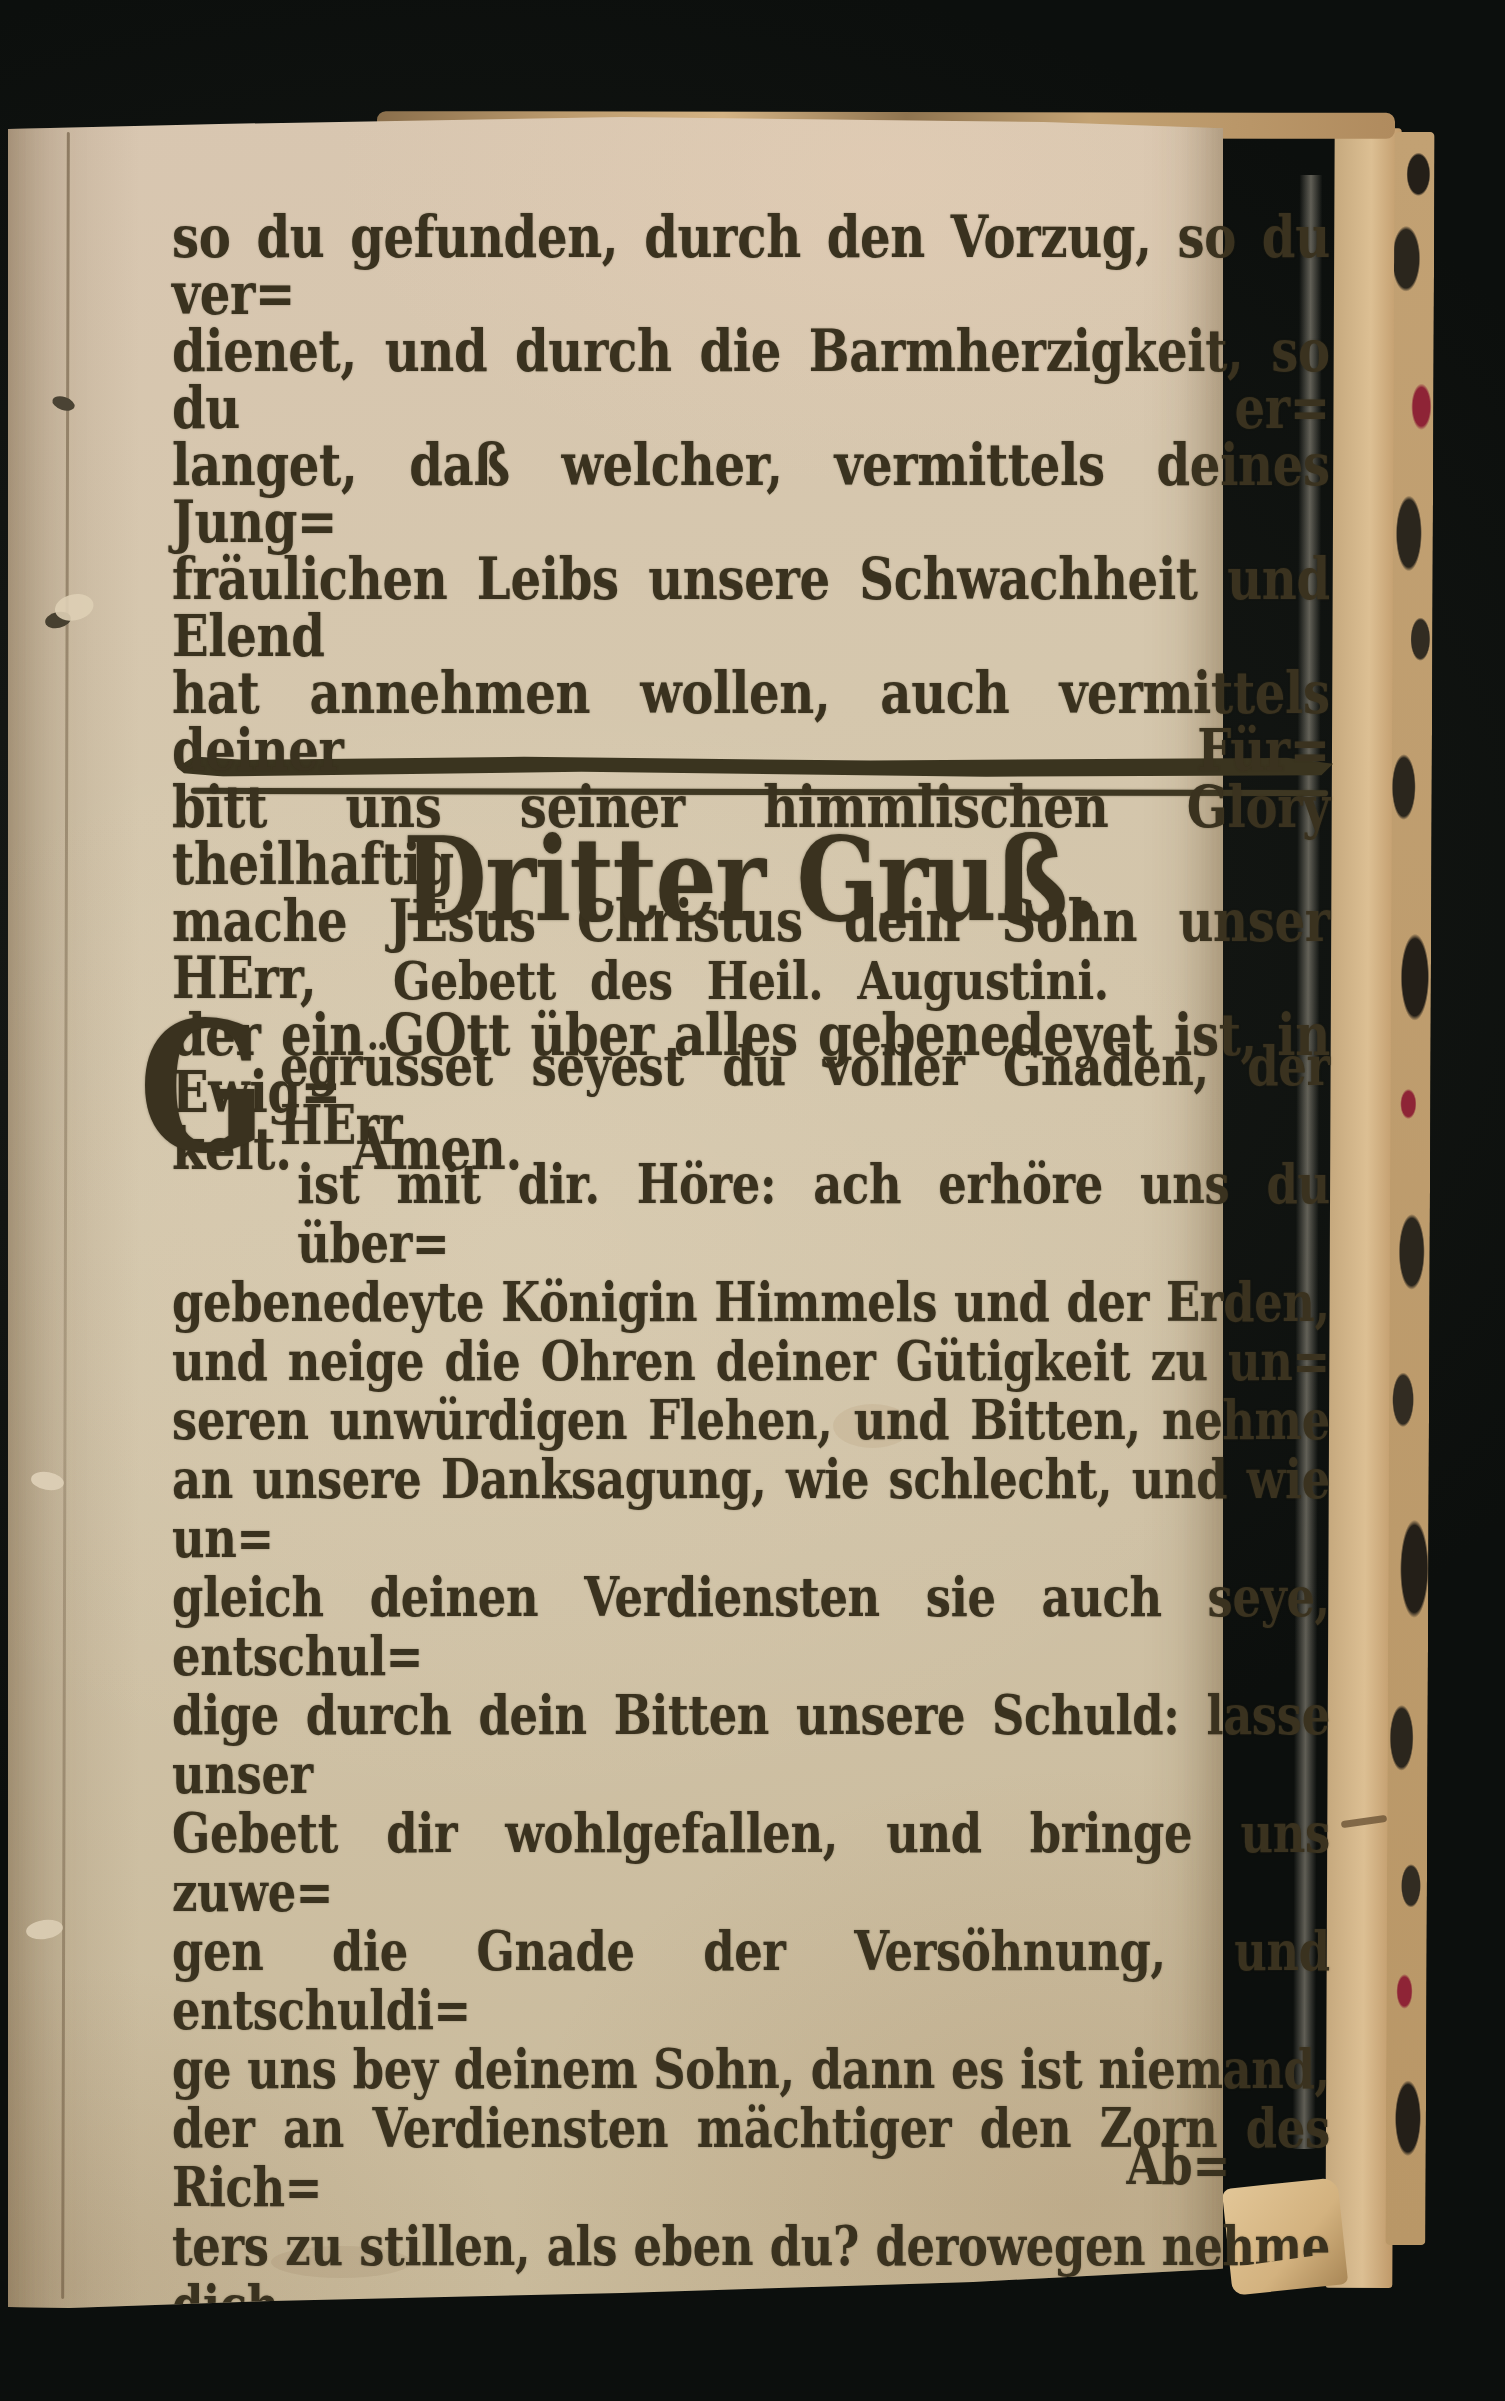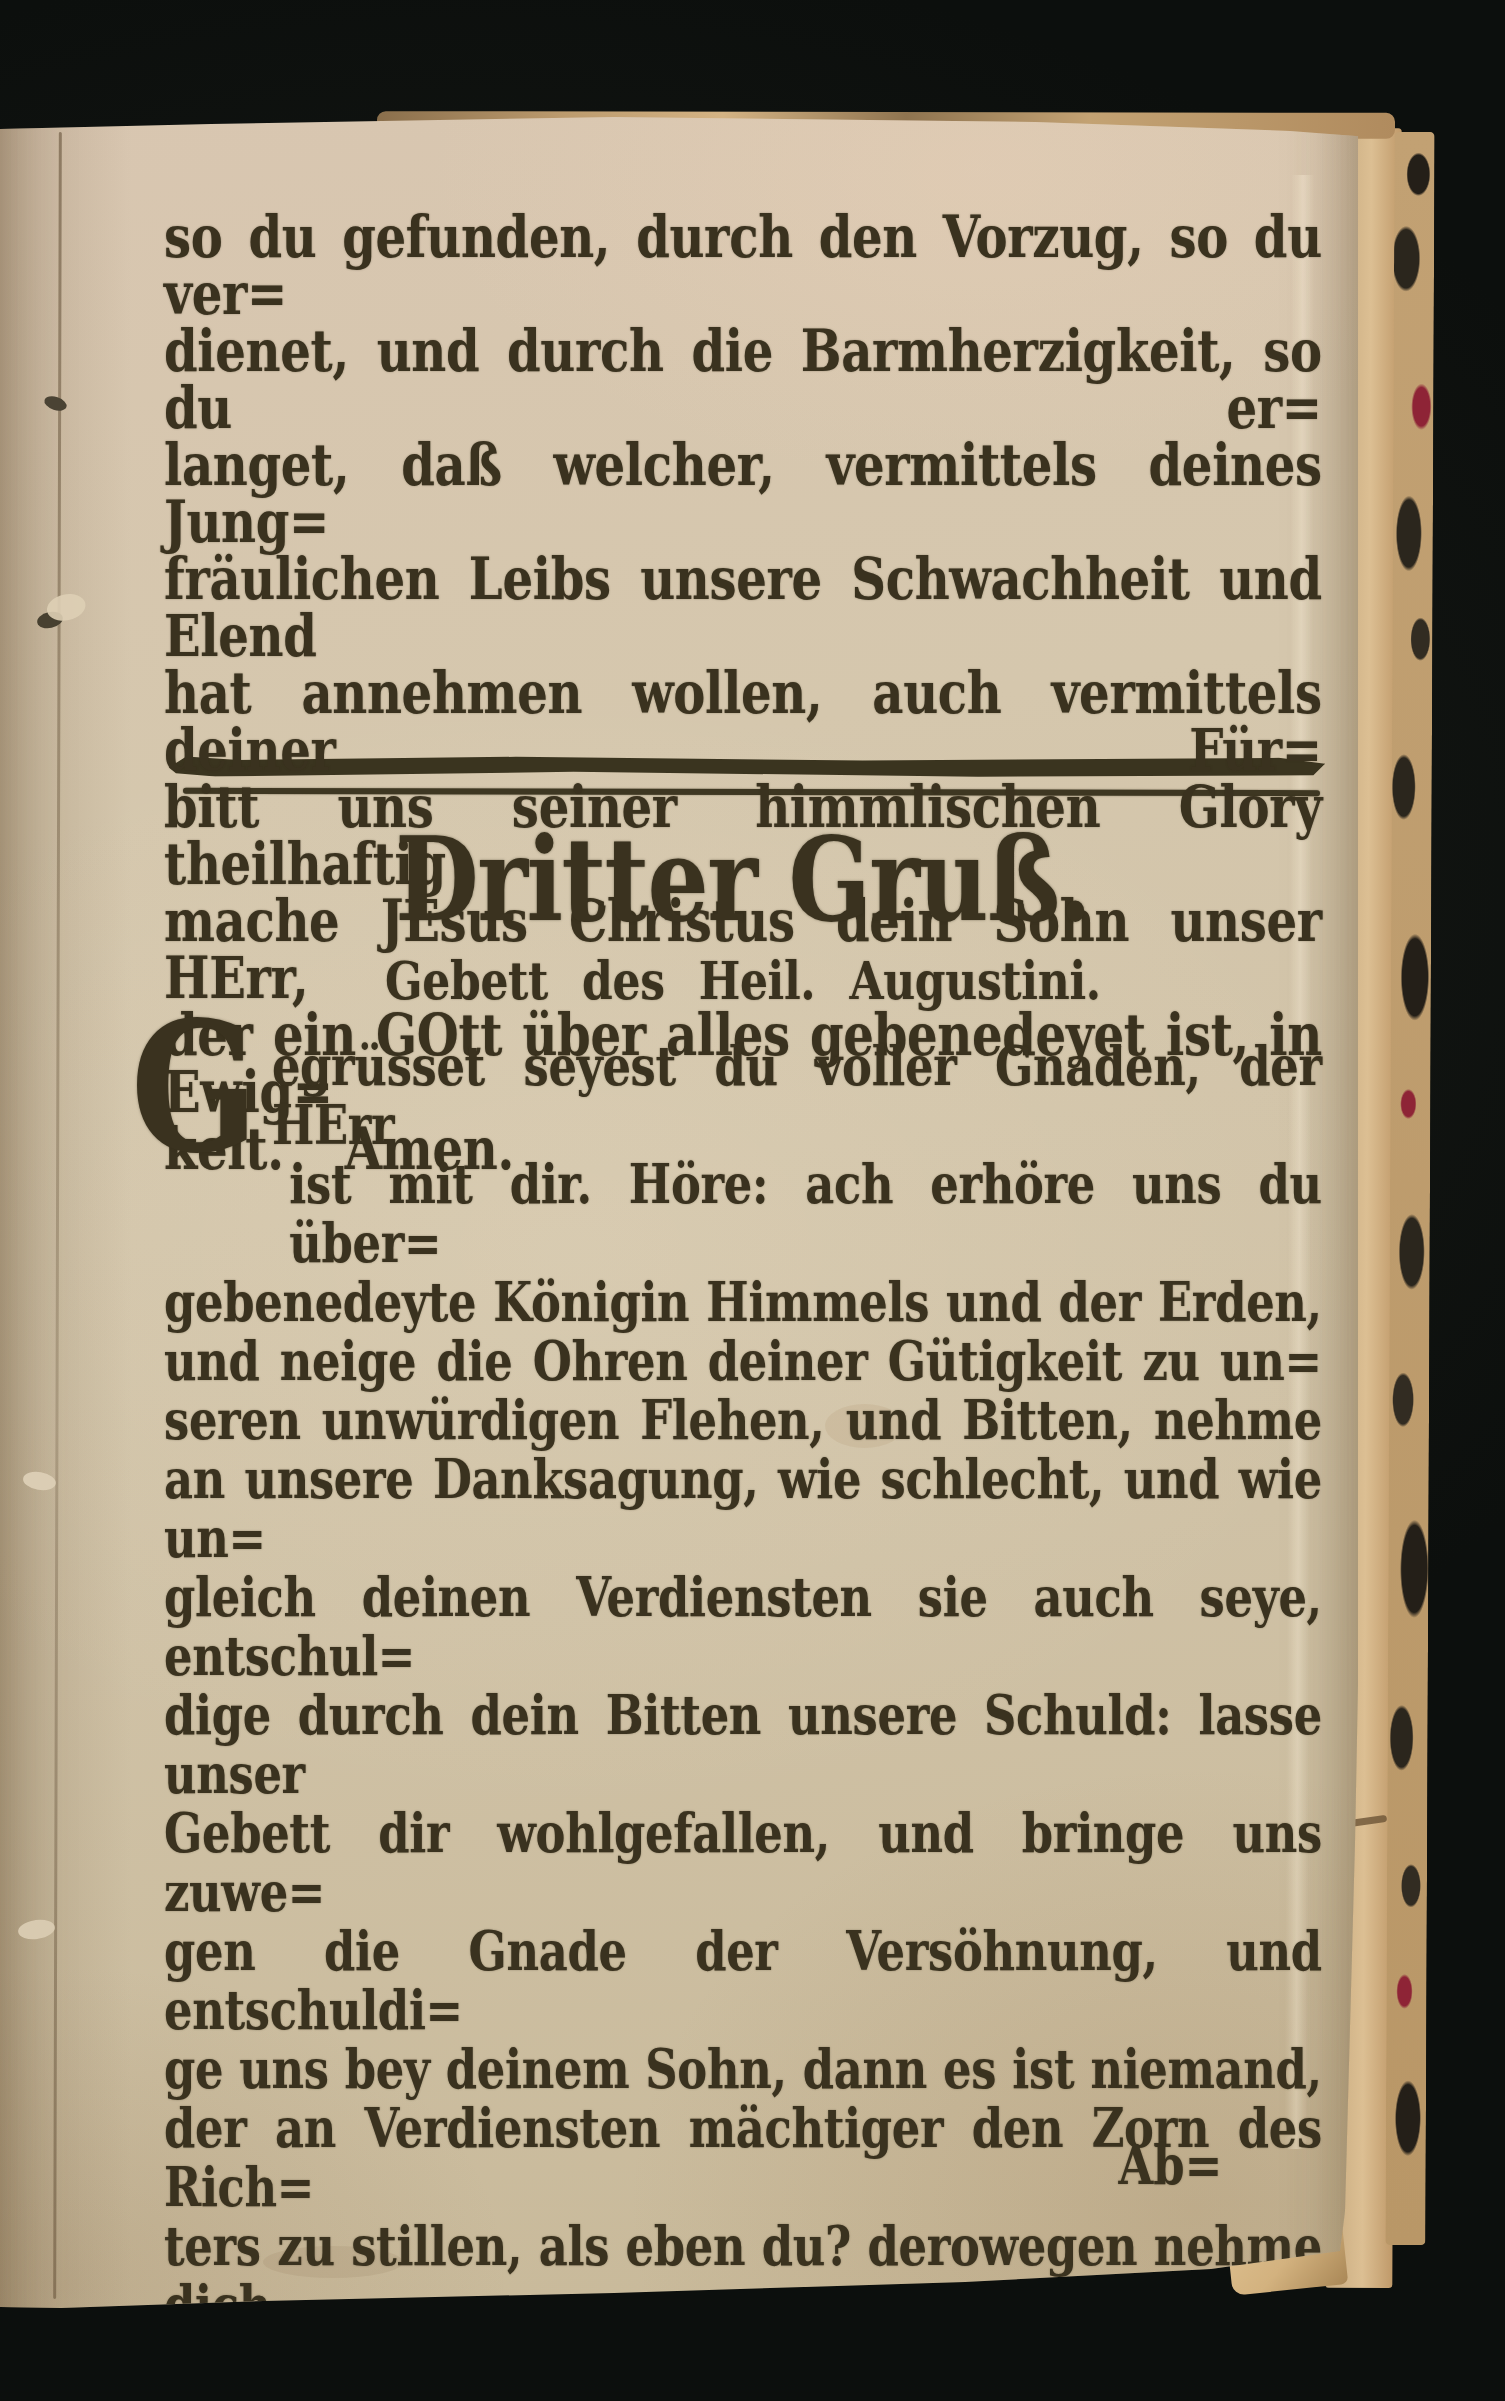--- a/index.html
+++ b/index.html
@@ -33,31 +33,31 @@
        radial-gradient(21px 61px at 55% 94%, #241f18 55%,transparent 62%),
        linear-gradient(#c2a173,#b99767);}
   .top-sliver{position:absolute;left:377px;top:112px;width:1018px;height:26px;
       background:linear-gradient(90deg,#8a6f4c 0%,#bb9a6d 18%,#d4b384 34%,#8f7450 52%,#c3a273 70%,#b08b5e 100%);
       border-radius:8.8px;transform:rotate(.1deg);}
   .corner-scrap{position:absolute;left:1227px;top:2183px;width:116px;height:107px;
       background:linear-gradient(135deg,#e2c697 0%,#d3b27f 60%,#a98756 100%);
       border-radius:8.8px 16px 7px 12.3px;transform:rotate(-6deg);}
 
   
-  .page{position:absolute;left:0;top:0;width:1358px;height:2401px;
+  .page{position:absolute;left:8px;top:0;width:1198px;height:2401px;
     clip-path:polygon(0px 129px,211px 124px,614px 117px,1035px 122px,1290px 131px,1369px 137px,1385px 149px,
       1384px 369px,1374px 790px,1365px 1316px,1355px 1843px,1345px 2211px,1340px 2251px,
       1211px 2269px,965px 2282px,614px 2293px,263px 2301px,61px 2308px,0px 2307px);
     background:
       radial-gradient(790px 456px at 72% 7%,  rgba(235,210,185,.38), transparent 70%),
       radial-gradient(1141px 790px at 42% 52%, rgba(255,246,226,.14), transparent 72%),
       radial-gradient(790px 614px at 88% 92%,  rgba(150,118,78,.22), transparent 72%),
       radial-gradient(614px 439px at 5% 95%,   rgba(140,112,80,.20), transparent 72%),
       linear-gradient(172deg,#d9c6b1 0%,#d5c7ad 32%,#cfc1a5 65%,#c7b898 100%);
-    box-shadow:inset 0 0 79px rgba(125,98,62,.22), inset -23px 0 48px rgba(105,80,48,.22), inset 0 -16px 39px rgba(105,80,48,.25);}
+    box-shadow:inset 0 0 79px rgba(125,98,62,.22), inset -23px 0 48px rgba(105,80,48,.22), inset 0 -16px 39px rgba(105,80,48,.25);padding-left:17px;}
   .gutter-shade{position:absolute;left:0;top:123px;width:132px;height:2189px;
       background:linear-gradient(90deg,rgba(110,88,62,.30) 0%,rgba(110,88,62,.12) 45%,rgba(110,88,62,0) 100%);}
   .gutter-crease{position:absolute;left:56px;top:132px;width:2.6px;height:2167px;
       background:linear-gradient(rgba(92,72,48,.55),rgba(92,72,48,.25) 60%,rgba(92,72,48,.5));
       transform:rotate(.15deg);border-radius:1.8px;}
   .curl-highlight{position:absolute;left:1288px;top:175px;width:23px;height:1974px;
       background:linear-gradient(90deg,transparent,rgba(255,244,222,.35),transparent);transform:rotate(.2deg);}
 
   .stitch-a{position:absolute;left:44px;top:397px;width:23px;height:13px;background:#4a4334;border-radius:50%;transform:rotate(18deg);}
   .stitch-b{position:absolute;left:37px;top:612px;width:26px;height:16px;background:#474030;border-radius:50%;transform:rotate(-12deg);}

